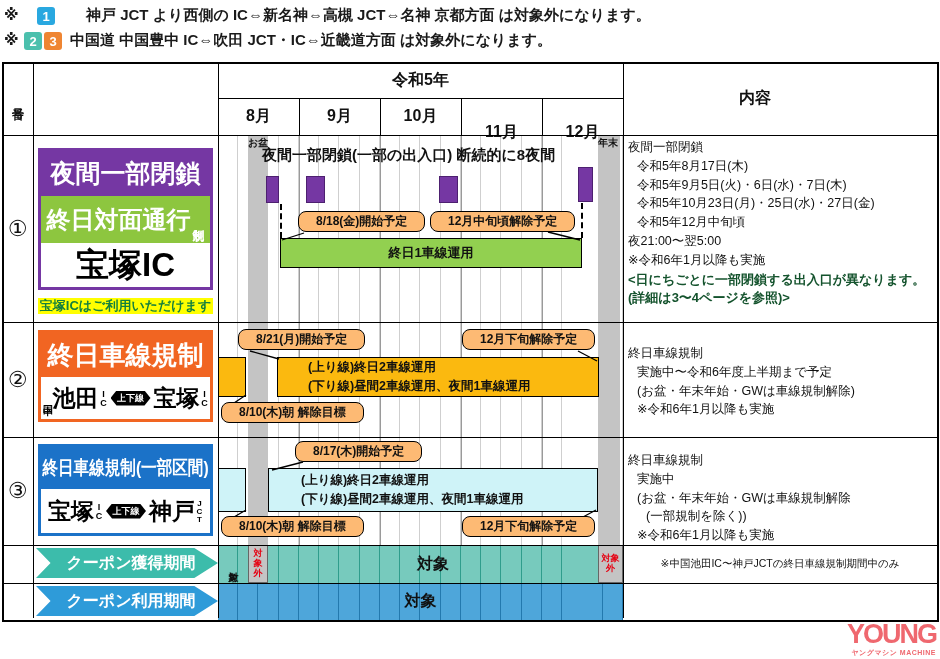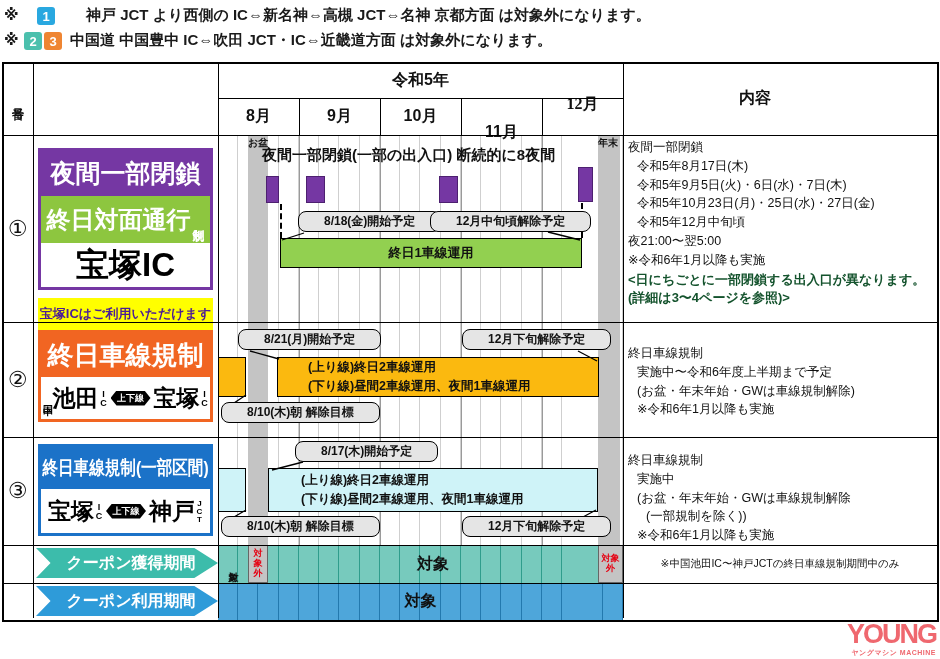--- a/index.html
+++ b/index.html
@@ -27,22 +27,22 @@
   .rowno{position:absolute;left:2px;width:31px;display:flex;align-items:center;justify-content:center;
          font-size:22px;z-index:4;}
   
   .rbadge{position:absolute;left:38px;width:175px;padding:3px;box-sizing:border-box;z-index:4;}
   .bsec{display:flex;align-items:center;justify-content:center;color:#fff;font-weight:bold;white-space:nowrap;}
   .stack{writing-mode:vertical-rl;text-orientation:upright;font-weight:bold;line-height:1;letter-spacing:-1px;}
   .udl{background:#000;color:#fff;clip-path:polygon(0 50%,15% 0,85% 0,100% 50%,85% 100%,15% 100%);
        font-size:9px;font-weight:bold;width:40px;height:15px;line-height:15px;text-align:center;flex:none;margin:0 3px;}
   
   .bar{position:absolute;border:1.5px solid #000;box-sizing:border-box;z-index:5;display:flex;flex-direction:column;justify-content:center;}
-  .callout{position:absolute;background:#e5e5e5;border:1.5px solid #000;border-radius:8px;font-size:12px;font-weight:bold;
-           padding:1px 25px;white-space:nowrap;z-index:7;}
+  .callout{position:absolute;background:#fdba74;border:1.5px solid #000;border-radius:8px;font-size:12px;font-weight:bold;
+           padding:1px 17px;white-space:nowrap;z-index:7;}
   .pblock{position:absolute;background:#7537a3;border:1px solid #4d2070;box-sizing:border-box;z-index:5;}
   .dash{position:absolute;width:0;border-left:2px dashed #000;z-index:6;}
   
   .ccell{position:absolute;left:623px;width:314px;box-sizing:border-box;padding:3px 4px 0 5px;font-size:12.5px;line-height:1.5;z-index:4;}
   .indent{padding-left:9px;}
   .alert{color:#14532d;font-weight:bold;font-size:13px;line-height:1.35;margin-top:2px;}
   
   .carrow{position:absolute;left:36px;width:182px;height:30px;color:#fff;font-size:16px;font-weight:bold;
           display:flex;align-items:center;justify-content:center;z-index:4;
           clip-path:polygon(0 0,87% 0,100% 50%,87% 100%,0 100%,8% 50%);padding-left:8px;box-sizing:border-box;}
@@ -89,21 +89,21 @@
   <div class="bandlabel" style="left:598px;top:136px;">年末</div>
 
   <div class="hcell" style="left:2px;top:62px;width:31px;height:73px;">
     <span class="vert" style="font-size:12px;">番号</span>
   </div>
   <div class="hcell" style="left:218px;top:62px;width:405px;height:36px;">令和5年</div>
   <div class="hcell" style="left:218px;top:98px;width:81px;height:37px;">8月</div>
   <div class="hcell" style="left:299px;top:98px;width:81px;height:37px;">9月</div>
   <div class="hcell" style="left:380px;top:98px;width:81px;height:37px;">10月</div>
   <div class="hcell" style="left:461px;top:98px;width:81px;height:37px;margin-top:16px;">11月</div>
-  <div class="hcell" style="left:542px;top:86px;width:81px;height:37px;font-family:Liberation Serif, serif;">12月</div>
+  <div class="hcell" style="left:542px;top:114px;width:81px;height:37px;">12月</div>
   <div class="hcell" style="left:623px;top:62px;width:264px;height:73px;">内容</div>
 
   <div class="hline" style="left:218px;top:98px;width:405px;"></div>
   <div class="hline" style="left:2px;top:135px;width:935px;"></div>
   <div class="hline" style="left:2px;top:322px;width:935px;"></div>
   <div class="hline" style="left:2px;top:437px;width:935px;"></div>
   <div class="hline" style="left:2px;top:545px;width:935px;"></div>
   <div class="hline" style="left:2px;top:583px;width:935px;"></div>
   <div class="vline" style="left:33px;top:62px;height:556px;"></div>
   <div class="vline" style="left:218px;top:62px;height:556px;"></div>
@@ -118,21 +118,21 @@
   <div class="rowno" style="top:437px;height:108px;">③</div>
 
   <div class="rbadge" style="top:148px;height:142px;background:#7537a3;">
     <div class="bsec" style="height:45px;font-size:25px;">夜間一部閉鎖</div>
     <div class="bsec" style="height:47px;background:#8dc63f;font-size:24px;">
       <span>終日対面通行</span>
       <span class="stack" style="font-size:12px;margin-left:2px;">規制</span>
     </div>
     <div class="bsec" style="height:44px;background:#fff;color:#000;font-size:33px;font-weight:900;">宝塚IC</div>
   </div>
-  <div class="abs" style="left:38px;top:298px;width:175px;height:32px;background:#ffff00;color:#4c1d95;font-size:13px;font-weight:bold;display:flex;align-items:center;justify-content:center;z-index:4;white-space:nowrap;">宝塚ICはご利用いただけます</div>
+  <div class="abs" style="left:38px;top:298px;width:175px;height:16px;background:#ffff00;color:#15803d;font-size:13px;font-weight:bold;display:flex;align-items:center;justify-content:center;z-index:4;white-space:nowrap;">宝塚ICはご利用いただけます</div>
 
   <div class="abs" style="left:262px;top:146px;font-size:15px;font-weight:600;white-space:nowrap;z-index:5;">夜間一部閉鎖(一部の出入口) 断続的に8夜間</div>
   <div class="pblock" style="left:266px;top:176px;width:13px;height:27px;"></div>
   <div class="pblock" style="left:306px;top:176px;width:19px;height:27px;"></div>
   <div class="pblock" style="left:439px;top:176px;width:19px;height:27px;"></div>
   <div class="pblock" style="left:578px;top:167px;width:15px;height:35px;"></div>
   <div class="dash" style="left:280px;top:204px;height:34px;"></div>
   <div class="dash" style="left:581px;top:203px;height:35px;"></div>
   <div class="callout" style="left:298px;top:211px;">8/18(金)開始予定</div>
   <div class="callout" style="left:430px;top:211px;">12月中旬頃解除予定</div>

